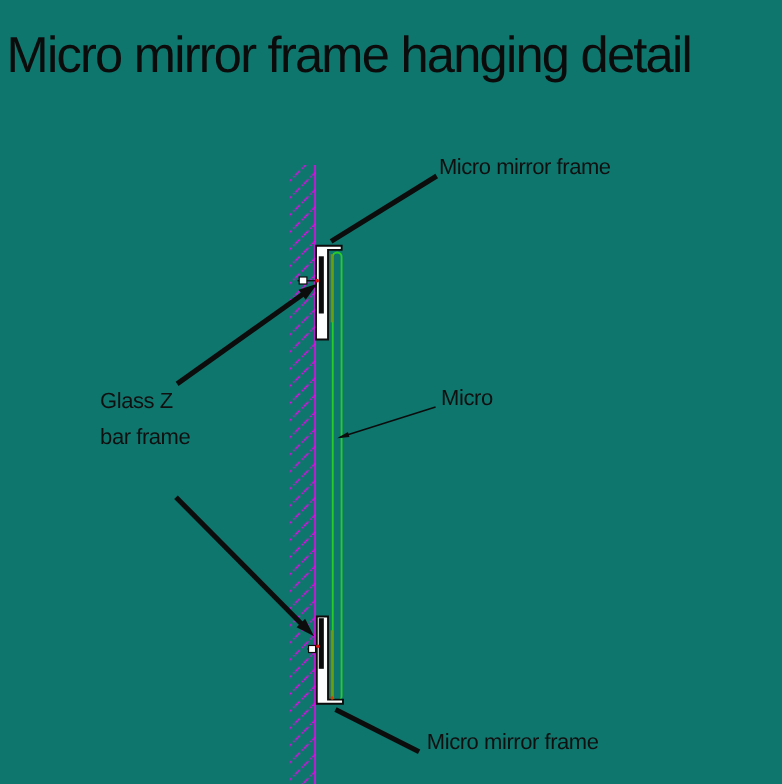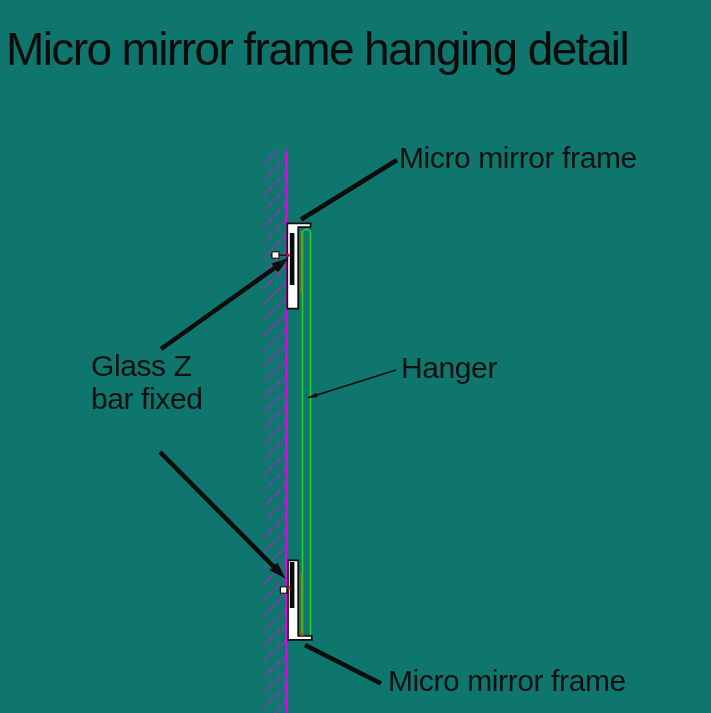--- a/index.html
+++ b/index.html
@@ -1,20 +1,20 @@
 <!DOCTYPE html>
 <html><head>
 <meta charset="utf-8">
 <style>
   html,body{margin:0;padding:0;}
   body{background:#e9eaea;font-family:"Liberation Sans",sans-serif;}
   .canvas{position:relative;width:711px;height:713px;background:#0f766e;overflow:hidden;padding-left:12px;}
   .title{position:absolute;left:6px;top:22px;font-size:46px;letter-spacing:-1.6px;
          color:#0b0b0b;white-space:nowrap;}
-  .lbl{position:absolute;font-size:30px;letter-spacing:-0.4px;color:#101010;white-space:nowrap;}
+  .lbl{position:absolute;font-size:20px;letter-spacing:-0.4px;color:#101010;white-space:nowrap;}
   .lbl-top-frame{left:399px;top:141px;}
   .lbl-glass{left:401px;top:351px;}
   .lbl-bottom-frame{left:388px;top:664px;}
   .lbl-hanger{left:91px;top:349px;line-height:33px;}
   .drawing{position:absolute;left:0;top:0;}
 </style>
 </head>
 <body>
 
 <div class="canvas">
@@ -59,22 +59,22 @@
     <polygon points="288.5,258 277.9,272.4 271.5,263.4" fill="#0c0c0c"></polygon>
     <line x1="160" y1="452" x2="274" y2="567" stroke-width="4.6" stroke="#0c0c0c"></line>
     <polygon points="285.5,578.5 269.6,570.3 277.4,562.5" fill="#0c0c0c"></polygon>
 
     <line x1="309" y1="397.5" x2="396" y2="370" stroke-width="1.4" stroke="#0c0c0c"></line>
     <polygon points="306.5,398.3 317.7,397.2 316.3,392.8" fill="#0c0c0c"></polygon>
   </svg>
 
   <div class="lbl lbl-top-frame">Micro mirror frame</div>
 
-  <div class="lbl lbl-glass">Hanger</div>
+  <div class="lbl lbl-glass">Micro</div>
 
   <div class="lbl lbl-hanger">
     <div>Glass Z</div>
-    <div>bar fixed</div>
+    <div>bar frame</div>
   </div>
 
   <div class="lbl lbl-bottom-frame">Micro mirror frame</div>
 
 </div>
 
 </body></html>

